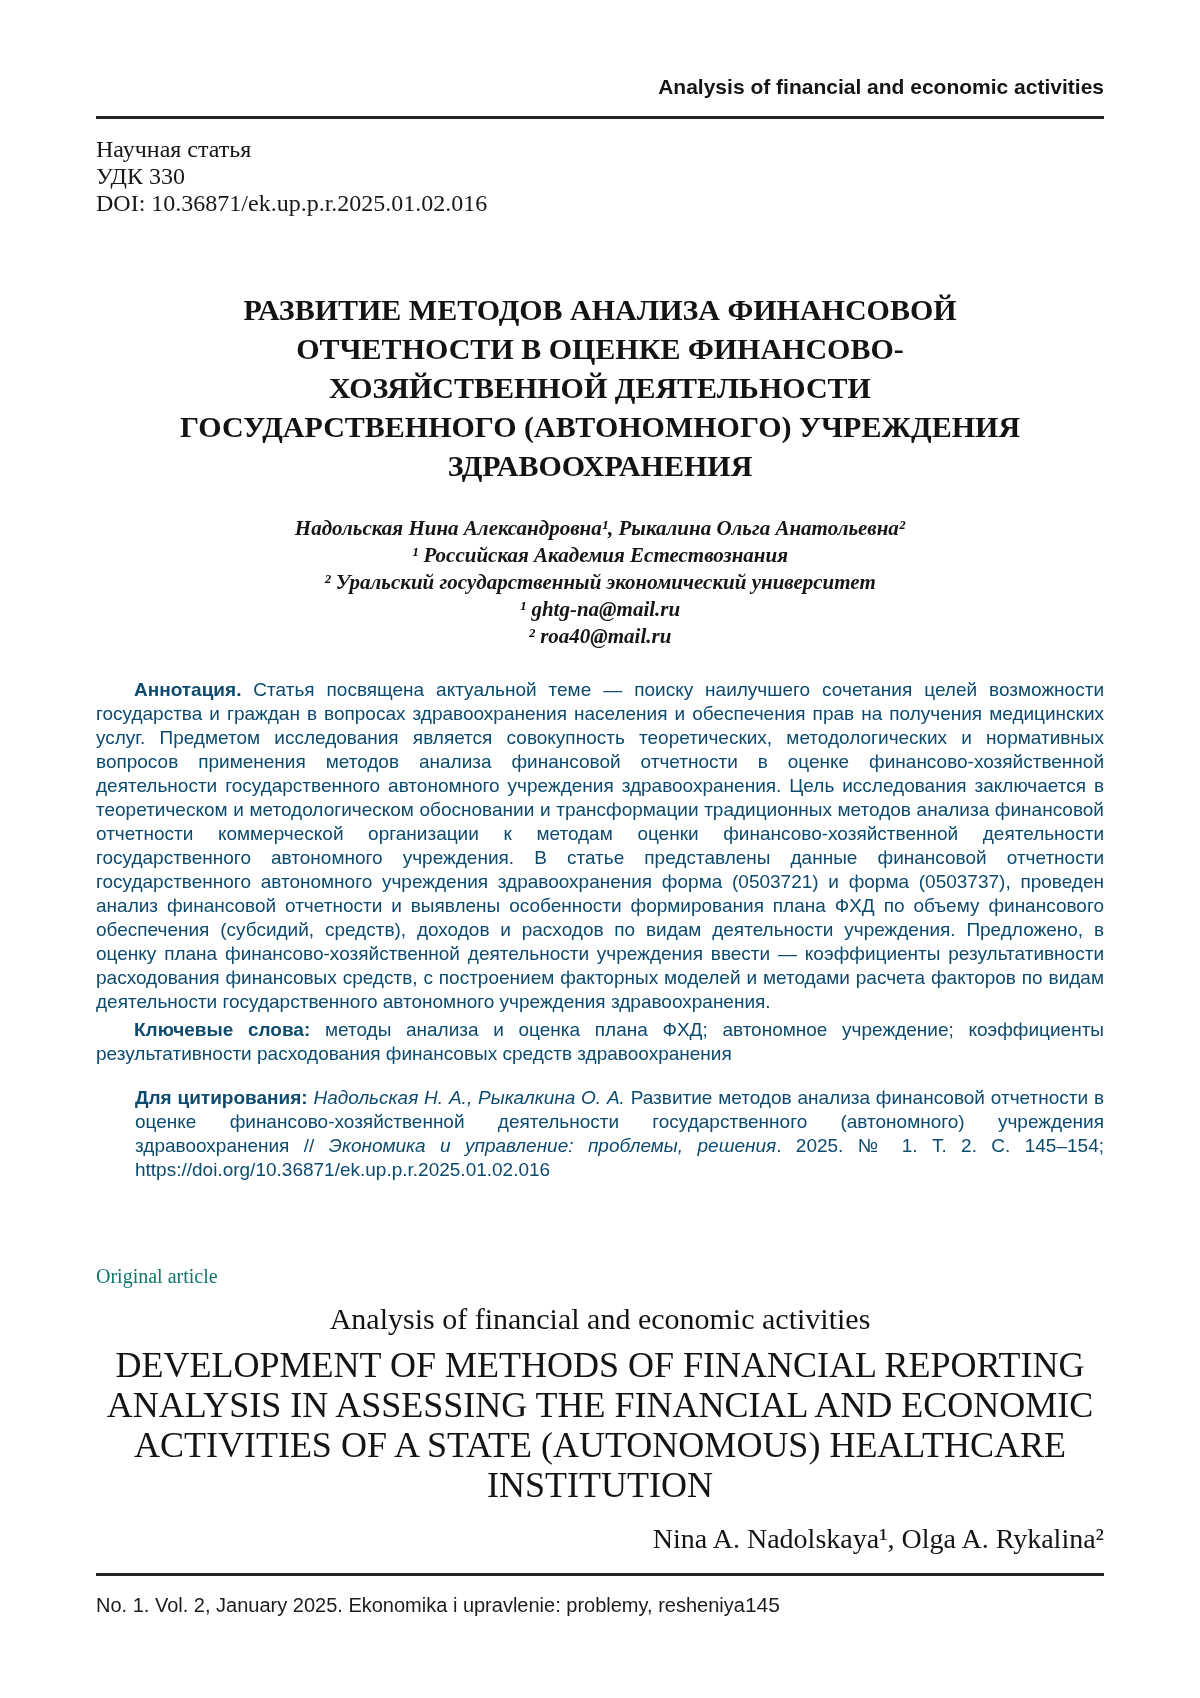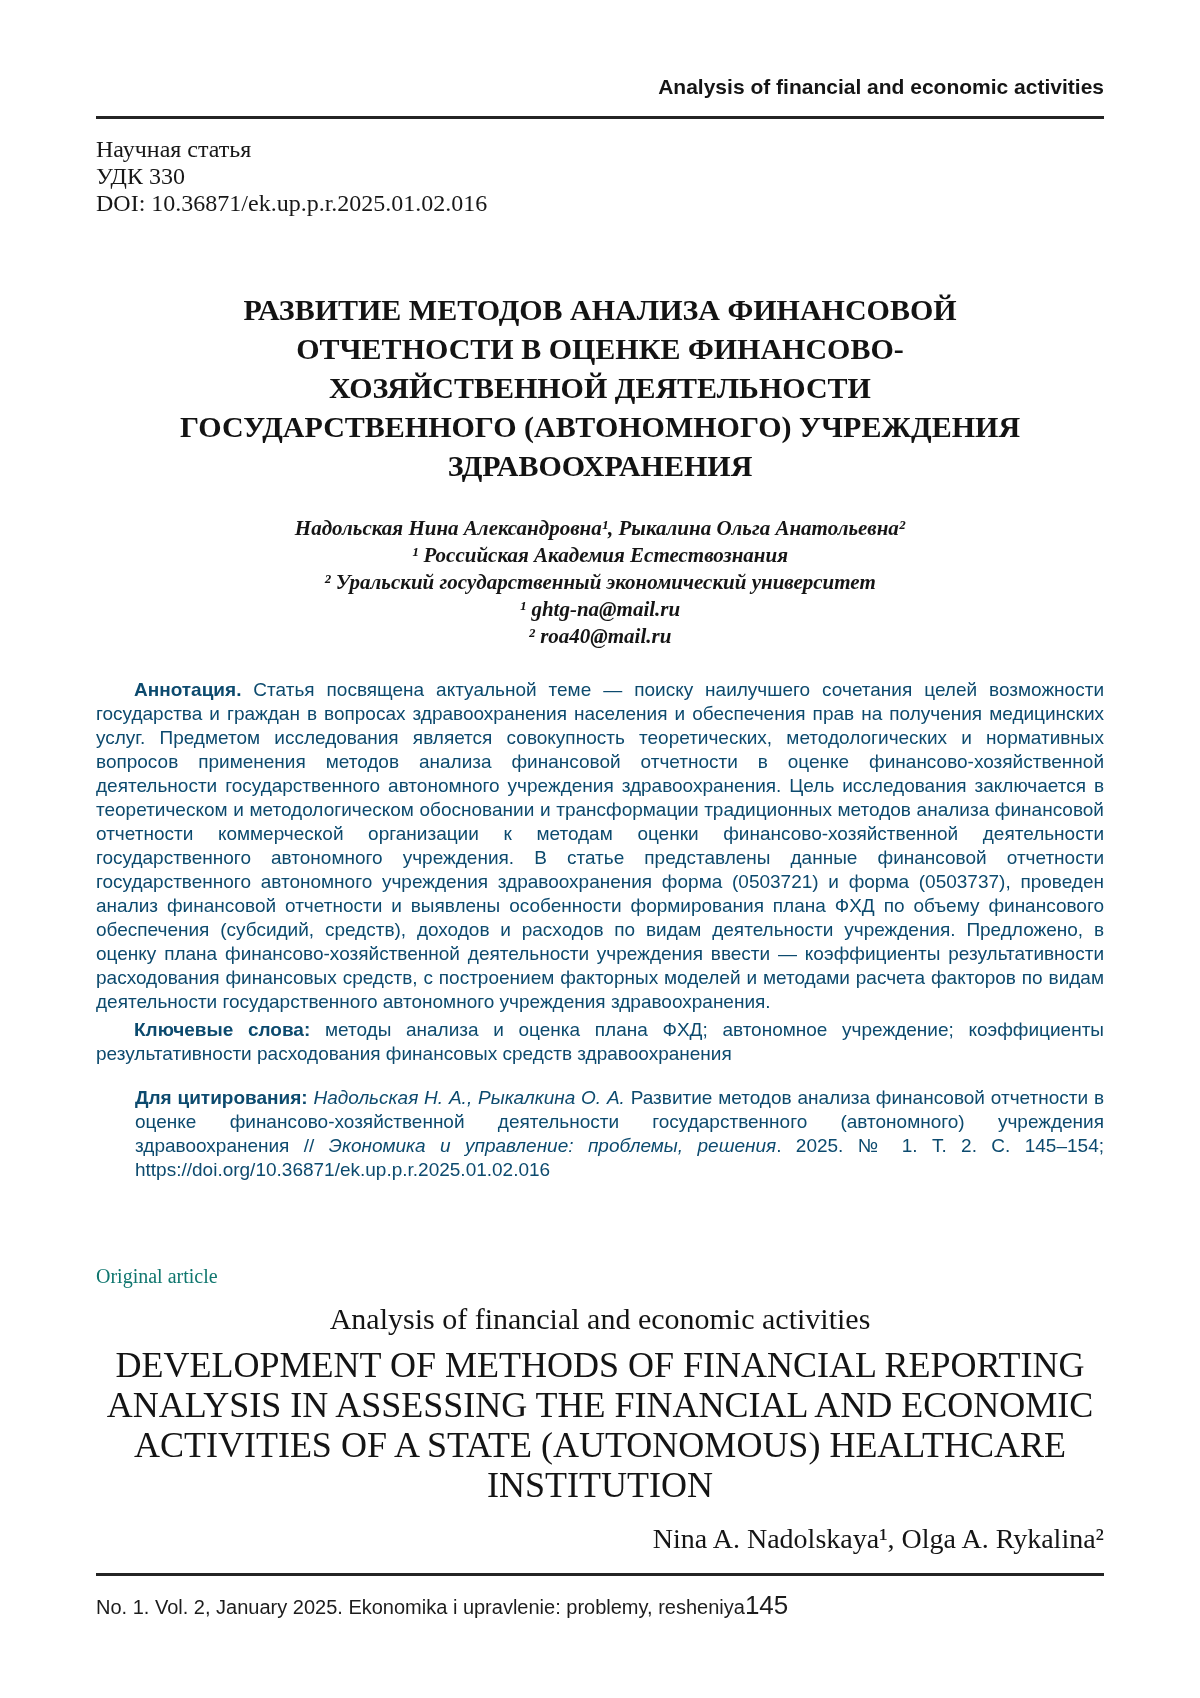--- a/index.html
+++ b/index.html
@@ -118,21 +118,21 @@
   .footer {
     margin-top: 16px;
     display: flex;
     justify-content: flex-start;
     align-items: baseline;
     font-family: "Liberation Sans", sans-serif;
     font-size: 20px;
     line-height: 26px;
     color: #1c1c1c;
   }
-  .page-number { font-size: 26px; }
+  .page-number { font-size: 21px; }
 </style>
 </head>
 <body>
 
 <div class="page">
 
   <header>
     <div class="running-head">Analysis of financial and economic activities</div>
     <hr class="rule">
   </header>

